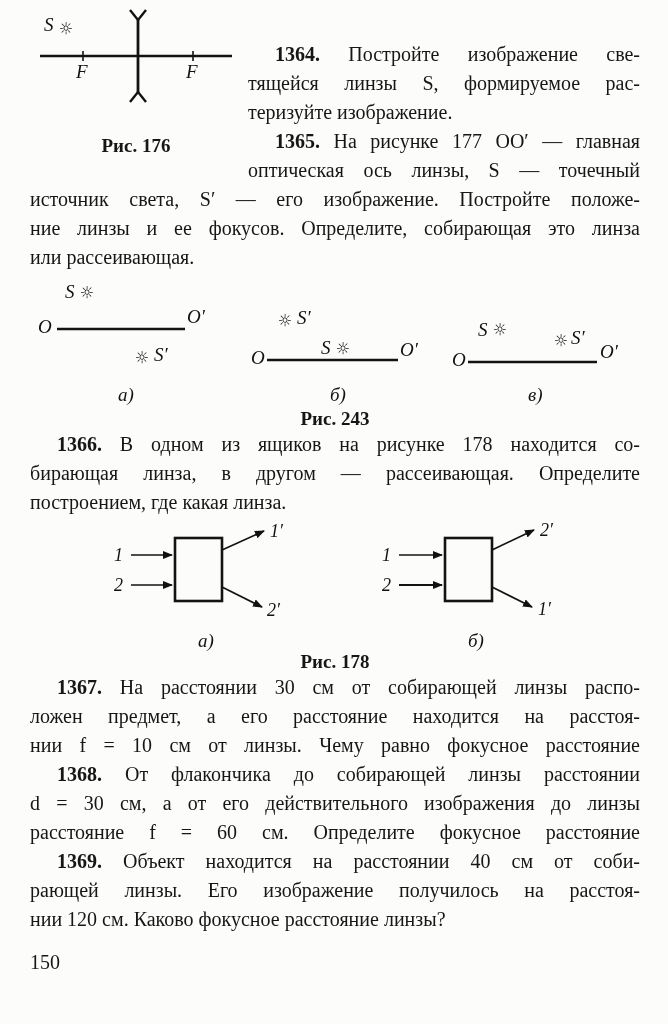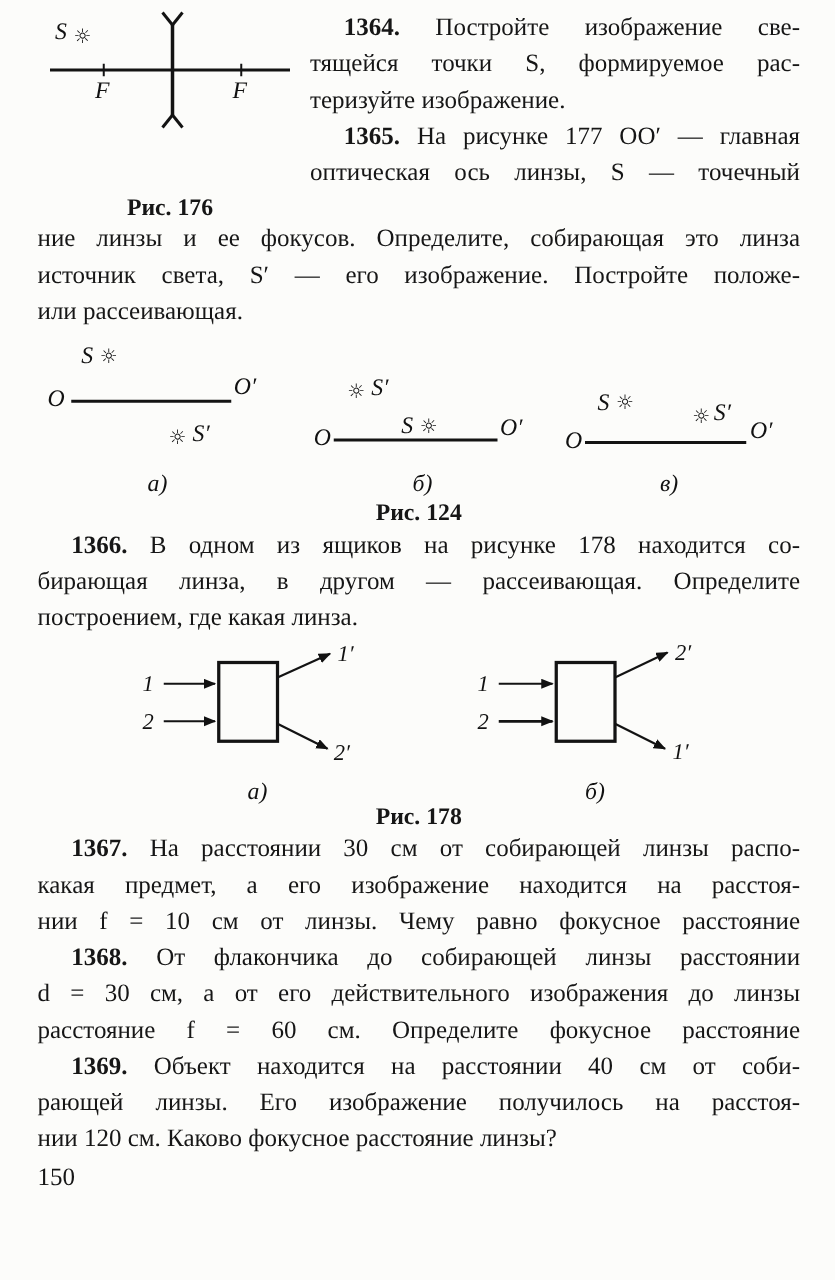--- a/index.html
+++ b/index.html
@@ -9,34 +9,34 @@
     background:#fcfcfa; color:#161616;
     font-family:"Liberation Serif", serif;
     overflow:hidden; margin:0 auto; position:relative;
   }
   .line { font-size:20px; line-height:29px; }
   .jl { text-align:justify; text-align-last:justify; }
   .indent { text-indent:27px; }
   .num { font-weight:700; }
   .toprow { display:flex; }
   .figcol { width:218px; flex:0 0 218px; }
-  .textcol { flex:1; min-width:0; }
+  .textcol { flex:1; min-width:0;margin-top:32px; }
   .figcap { font-weight:700; font-size:19px; line-height:20px; text-align:center; }
-  .cap176 { width:212px; margin-top:24px; }
+  .cap176 { width:212px; margin-top:4px; }
   .figblock { position:relative; }
   .f177 { height:132px; margin-top:4px; }
   .f178 { height:130px; margin-top:4px; }
   .figblock svg { position:absolute; top:0; }
   .cap { font-weight:700; font-size:19px; line-height:22px; text-align:center; }
   svg text { fill:#111; }
   .ital { font-family:"Liberation Serif", serif; font-style:italic; font-size:19px; }
   .ital2 { font-family:"Liberation Serif", serif; font-style:italic; font-size:18px; }
   .star { font-family:"DejaVu Sans", sans-serif; font-size:16px; text-anchor:middle; font-style:normal; }
   .ln { stroke:#131313; }
-  .pagenum { font-size:20px; line-height:29px; margin-top:2px; }
+  .pagenum { font-size:20px; line-height:29px; margin-top:14px; }
 </style>
 </head>
 <body>
 
 <div class="page">
 
   <div class="toprow">
     <div class="figcol">
       <svg width="212" height="120">
         <line class="ln" x1="10" y1="48" x2="202" y2="48" stroke-width="2.4"></line>
@@ -53,33 +53,33 @@
         <text class="star" x="36" y="26">☼</text>
         <text class="ital" x="46" y="70">F</text>
         <text class="ital" x="156" y="70">F</text>
       </svg>
       <div class="figcap cap176">Рис. 176</div>
     </div>
 
     <div class="textcol">
       <div class="para">
         <div class="line jl indent"><span class="num">1364.</span> <span>Постройте изображение све-</span></div>
-        <div class="line jl">тящейся точки S, формируемое рас-</div>
+        <div class="line jl">тящейся линзы S, формируемое рас-</div>
         <div class="line">теризуйте изображение.</div>
       </div>
       <div class="para">
         <div class="line jl indent"><span class="num">1365.</span> <span>На рисунке 177 OO′ — главная</span></div>
         <div class="line jl">оптическая ось линзы, S — точечный</div>
       </div>
     </div>
   </div>
 
   <div>
+    <div class="line jl">источник света, S′ — его изображение. Постройте положе-</div>
     <div class="line jl">ние линзы и ее фокусов. Определите, собирающая это линза</div>
-    <div class="line jl">источник света, S′ — его изображение. Постройте положе-</div>
     <div class="line">или рассеивающая.</div>
   </div>
 
   <div class="figblock f177">
     <svg width="210" height="132" style="left:0">
       <text class="ital" x="35" y="22">S</text>
       <text class="star" x="57" y="22">☼</text>
       <text class="ital" x="8" y="57">O</text>
       <line class="ln" x1="27" y1="53" x2="155" y2="53" stroke-width="2.4"></line>
       <text class="ital" x="157" y="47">O′</text>
@@ -101,21 +101,21 @@
       <text class="ital" x="28" y="60">S</text>
       <text class="star" x="50" y="59">☼</text>
       <text class="star" x="111" y="70">☼</text>
       <text class="ital" x="121" y="68">S′</text>
       <text class="ital" x="2" y="90">O</text>
       <line class="ln" x1="18" y1="86" x2="147" y2="86" stroke-width="2.4"></line>
       <text class="ital" x="150" y="82">O′</text>
       <text class="ital" x="78" y="125">в)</text>
     </svg>
   </div>
-  <div class="cap">Рис. 124</div>
+  <div class="cap">Рис. 243</div>
 
   <div class="para">
     <div class="line jl indent"><span class="num">1366.</span> <span>В одном из ящиков на рисунке 178 находится со-</span></div>
     <div class="line jl">бирающая линза, в другом — рассеивающая. Определите</div>
     <div class="line">построением, где какая линза.</div>
   </div>
 
   <div class="figblock f178">
     <svg width="210" height="130" style="left:70px">
       <defs>
@@ -149,21 +149,21 @@
       <text class="ital2" x="172" y="15">2′</text>
       <line class="ln" x1="124" y1="66" x2="164" y2="86" stroke-width="1.7" marker-end="url(#arrB)"></line>
       <text class="ital2" x="170" y="94">1′</text>
       <text class="ital" x="100" y="126">б)</text>
     </svg>
   </div>
   <div class="cap">Рис. 178</div>
 
   <div class="para">
     <div class="line jl indent"><span class="num">1367.</span> <span>На расстоянии 30 см от собирающей линзы распо-</span></div>
-    <div class="line jl">какая предмет, а его изображение находится на расстоя-</div>
+    <div class="line jl">ложен предмет, а его расстояние находится на расстоя-</div>
     <div class="line jl">нии f = 10 см от линзы. Чему равно фокусное расстояние</div>
   </div>
 
   <div class="para">
     <div class="line jl indent"><span class="num">1368.</span> <span>От флакончика до собирающей линзы расстоянии</span></div>
     <div class="line jl">d = 30 см, а от его действительного изображения до линзы</div>
     <div class="line jl">расстояние f = 60 см. Определите фокусное расстояние</div>
   </div>
 
   <div class="para">

